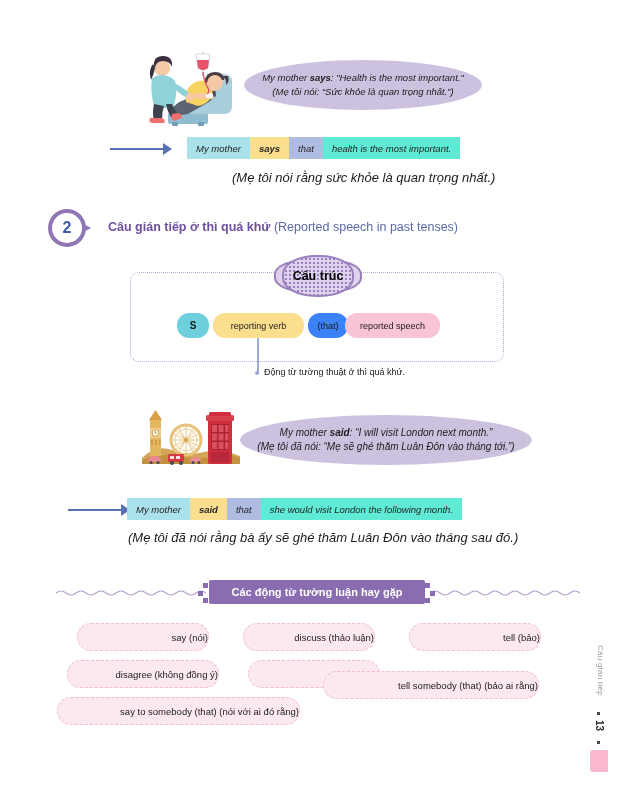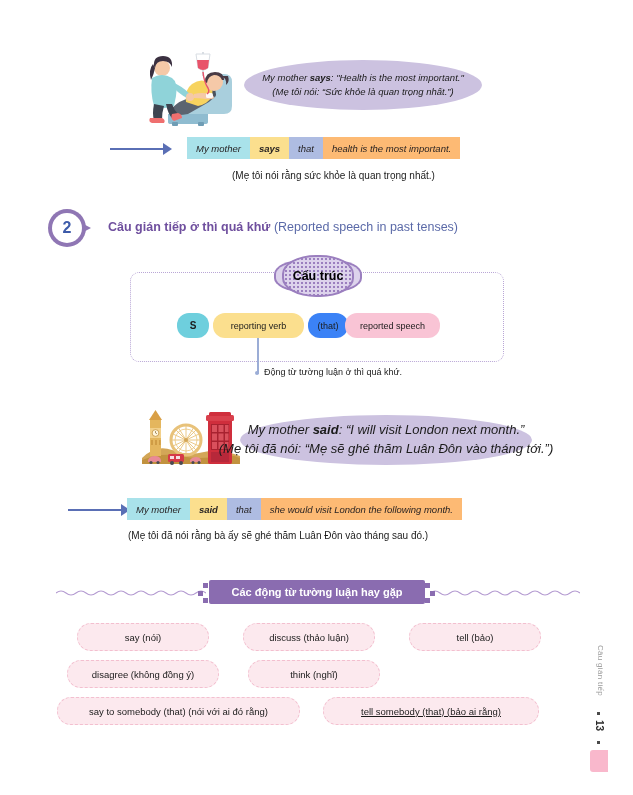--- a/index.html
+++ b/index.html
@@ -51,25 +51,26 @@
   .strip .seg {
     display: flex;
     align-items: center;
     justify-content: center;
     padding: 0 9px;
     white-space: nowrap;
   }
   .seg-s      { background: #a9e2ea; }
   .seg-verb   { background: #fbdf8e; font-weight: bold; }
   .seg-that   { background: #aebce2; }
-  .seg-speech { background: #fdba74; }
+  .seg-speech { background: #5eead4; }
 
   .caption {
     position: absolute;
-    font-size: 10px;
+    font-style: italic;
+    font-size: 13px;
     color: #1b1b1b;
     white-space: nowrap;
   }
 
   
   .arrow {
     position: absolute;
     height: 12px;
     display: flex;
     align-items: center;
@@ -221,21 +222,21 @@
     background: #8a6cb0;
   }
 
   .vpill {
     position: absolute;
     background: #fce9ee;
     border: 1.3px dashed #f3bfcf;
     border-radius: 14px;
     display: flex;
     align-items: center;
-    justify-content: center;
+    justify-content: flex-end;
     font-size: 9.5px;
     color: #1b1b1b;
     white-space: nowrap;
   }
 
   
   .rail-text {
     position: absolute;
     writing-mode: vertical-rl;
     font-size: 8px;
@@ -350,21 +351,21 @@
   </div>
   <div class="pill pill-that" style="left:308px; top:313px; width:40px; height:25px;">
     <span>(that)</span>
   </div>
   <div class="pill pill-speech" style="left:345px; top:313px; width:95px; height:25px;">
     <span>reported speech</span>
   </div>
 
   <div class="note-line" style="left:257px; top:338px; height:36px;"></div>
   <div class="note-dot" style="left:255px; top:371px;"></div>
-  <div class="note-text" style="left:264px; top:367px;">Động từ tường luận ở thì quá khứ.</div>
+  <div class="note-text" style="left:264px; top:367px;">Động từ tường thuật ở thì quá khứ.</div>
 
   <svg class="abs" style="left:142px; top:410px;" width="98" height="58" viewBox="0 0 98 58">
 
     <path d="M0 48 Q14 34 30 40 Q46 46 62 42 Q78 38 98 46 L98 54 L0 54 Z" fill="#d3a657"></path>
     <path d="M0 50 Q20 42 38 46 Q58 50 78 46 Q90 44 98 48 L98 54 L0 54 Z" fill="#c2923f"></path>
 
     <rect x="8" y="10" width="11" height="36" fill="#e4b65e"></rect>
     <rect x="8" y="18" width="11" height="10" fill="#f2d08b"></rect>
     <circle cx="13.5" cy="23" r="3.4" fill="#fff6e0" stroke="#c08f3a" stroke-width="0.8"></circle>
     <path d="M13.5 23 L13.5 21 M13.5 23 L15 23.8" stroke="#7a5a20" stroke-width="0.6"></path>
@@ -411,21 +412,21 @@
     <circle cx="39" cy="53" r="2" fill="#4a4a52"></circle>
 
     <path d="M6 50 Q8 46 13 46 Q18 46 19 50 L19 52 L6 52 Z" fill="#e98a96"></path>
     <circle cx="9" cy="52.5" r="1.6" fill="#4a4a52"></circle>
     <circle cx="16" cy="52.5" r="1.6" fill="#4a4a52"></circle>
     <path d="M48 50 Q50 47 54 47 Q58 47 59 50 L59 52 L48 52 Z" fill="#e98a96"></path>
     <circle cx="51" cy="52.5" r="1.5" fill="#4a4a52"></circle>
     <circle cx="57" cy="52.5" r="1.5" fill="#4a4a52"></circle>
   </svg>
 
-  <div class="ellipse-bubble" style="left:240px; top:415px; width:292px; height:50px; font-size:13px;">
+  <div class="ellipse-bubble" style="left:240px; top:415px; width:292px; height:50px; font-size:10px;">
     <div class="line">
       <span>My mother </span><b>said</b><span>: “I will visit London next month.”</span>
     </div>
     <div class="line">(Mẹ tôi đã nói: “Mẹ sẽ ghé thăm Luân Đôn vào tháng tới.”)</div>
   </div>
 
   <div class="arrow" style="left:68px; top:504px; width:62px;">
     <div class="shaft"></div>
       <div class="head"></div>
   </div>
@@ -472,21 +473,21 @@
   <div class="vpill" style="left:67px; top:660px; width:150px; height:26px;">
     <span>disagree (không đồng ý)</span>
   </div>
   <div class="vpill" style="left:248px; top:660px; width:130px; height:26px;">
     <span>think (nghĩ)</span>
   </div>
 
   <div class="vpill" style="left:57px; top:697px; width:241px; height:26px;">
     <span>say to somebody (that) (nói với ai đó rằng)</span>
   </div>
-  <div class="vpill" style="left:323px; top:697px; width:214px; height:26px;text-decoration:underline;">
+  <div class="vpill" style="left:323px; top:671px; width:214px; height:26px;">
     <span>tell somebody (that) (bảo ai rằng)</span>
   </div>
 
   <div class="rail-text" style="left:596px; top:645px;">Câu gián tiếp</div>
   <div class="rail-dot" style="left:597px; top:712px;"></div>
   <div class="rail-num" style="left:594px; top:720px;">13</div>
   <div class="rail-dot" style="left:597px; top:741px;"></div>
   <div class="rail-sq" style="left:590px; top:750px;"></div>
 
 </div>

